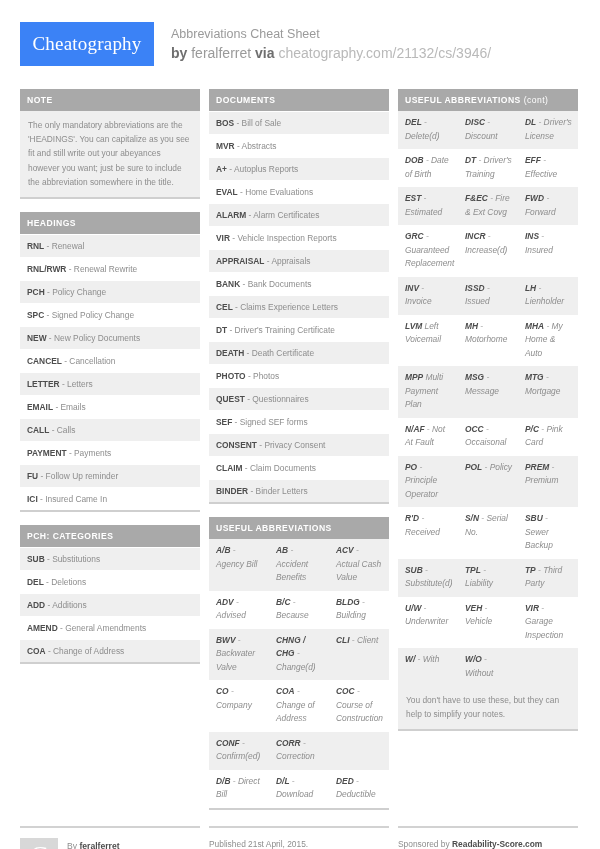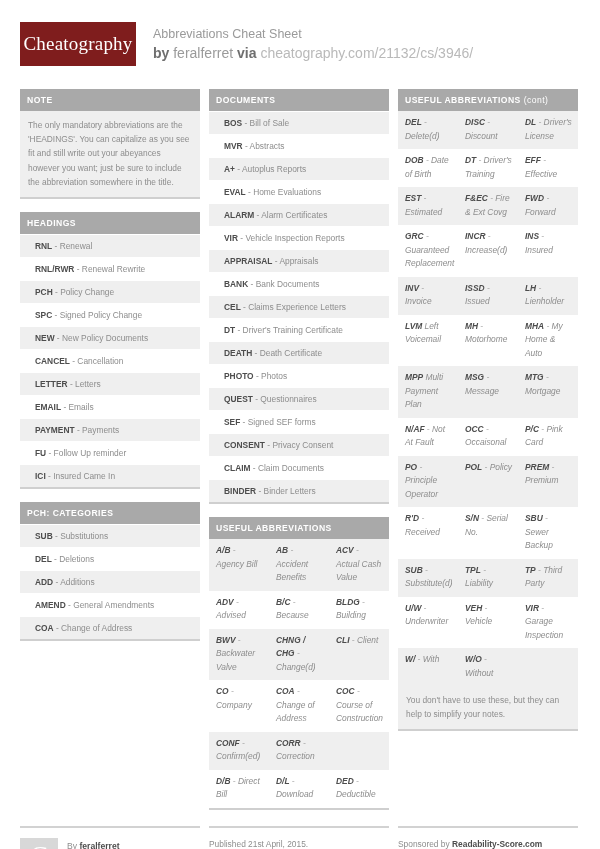--- a/index.html
+++ b/index.html
@@ -10,22 +10,22 @@
     background: #ffffff;
     font-family: "Liberation Sans", sans-serif;
     color: #666666;
     -webkit-font-smoothing: antialiased;
   }
   .page { width: 600px; padding: 22px 20px 0 20px; }
 
   
   .header { display: flex; align-items: flex-start; height: 58px; }
   .logo {
-    width: 116px; height: 44px;
-    background: #7f1d1d;
+    width: 134px; height: 44px;
+    background: #3b82f6;
     color: #ffffff;
     font-family: "Liberation Serif", serif;
     font-size: 19px;
     display: flex; align-items: center; justify-content: center;
     letter-spacing: .2px;
     flex: none;
   }
   .titlebox { margin-left: 17px; padding-top: 4px; }
   .title { font-size: 12.5px; color: #9a9a9a; line-height: 17px; }
   .byline { font-size: 14px; color: #b4b4b4; line-height: 16px; margin-top: 2px; }
@@ -46,21 +46,21 @@
     letter-spacing: .45px;
     padding: 6px 7px 5px 7px;
     line-height: 11px;
   }
   .block-title .cont { font-weight: normal; text-align: center; }
 
   
   .row {
     font-size: 8.4px;
     line-height: 12px;
-    padding: 5px 15px;
+    padding: 5px 7px;
     color: #8d8d8d;
     border-top: 1px solid #ffffff;
   }
   .row:nth-child(odd) { background: #efefef; }
   .row:nth-child(even) { background: #ffffff; }
   .row b { color: #4d4d4d; font-weight: bold; }
 
   
   .note {
     background: #efefef;
@@ -139,20 +139,21 @@
         <div class="block-title">HEADINGS</div>
         <div>
             <div class="row"><b>RNL</b><span> - Renewal</span></div>
             <div class="row"><b>RNL/RWR</b><span> - Renewal Rewrite</span></div>
             <div class="row"><b>PCH</b><span> - Policy Change</span></div>
             <div class="row"><b>SPC</b><span> - Signed Policy Change</span></div>
             <div class="row"><b>NEW</b><span> - New Policy Documents</span></div>
             <div class="row"><b>CANCEL</b><span> - Cancellation</span></div>
             <div class="row"><b>LETTER</b><span> - Letters</span></div>
             <div class="row"><b>EMAIL</b><span> - Emails</span></div>
+            <div class="row"><b>CALL</b><span> - Calls</span></div>
             <div class="row"><b>PAYMENT</b><span> - Payments</span></div>
             <div class="row"><b>FU</b><span> - Follow Up reminder</span></div>
             <div class="row"><b>ICI</b><span> - Insured Came In</span></div>
           </div>
       </div>
 
       <div class="block">
         <div class="block-title">PCH: CATEGORIES</div>
         <div>
             <div class="row"><b>SUB</b><span> - Substitutions</span></div>

